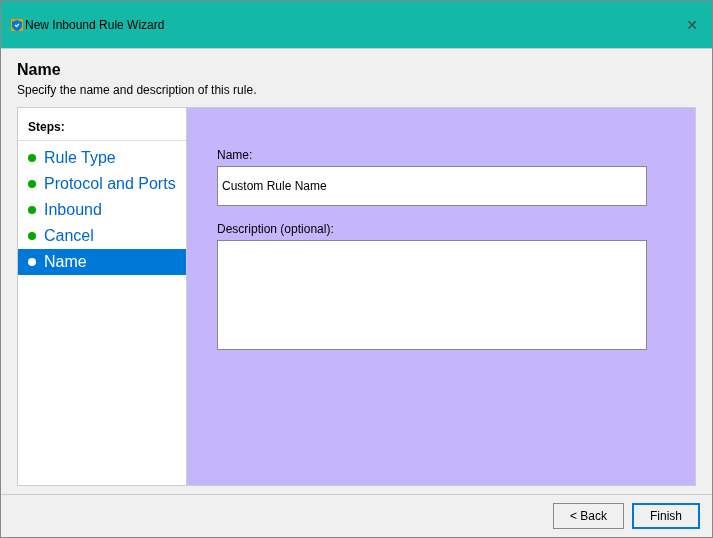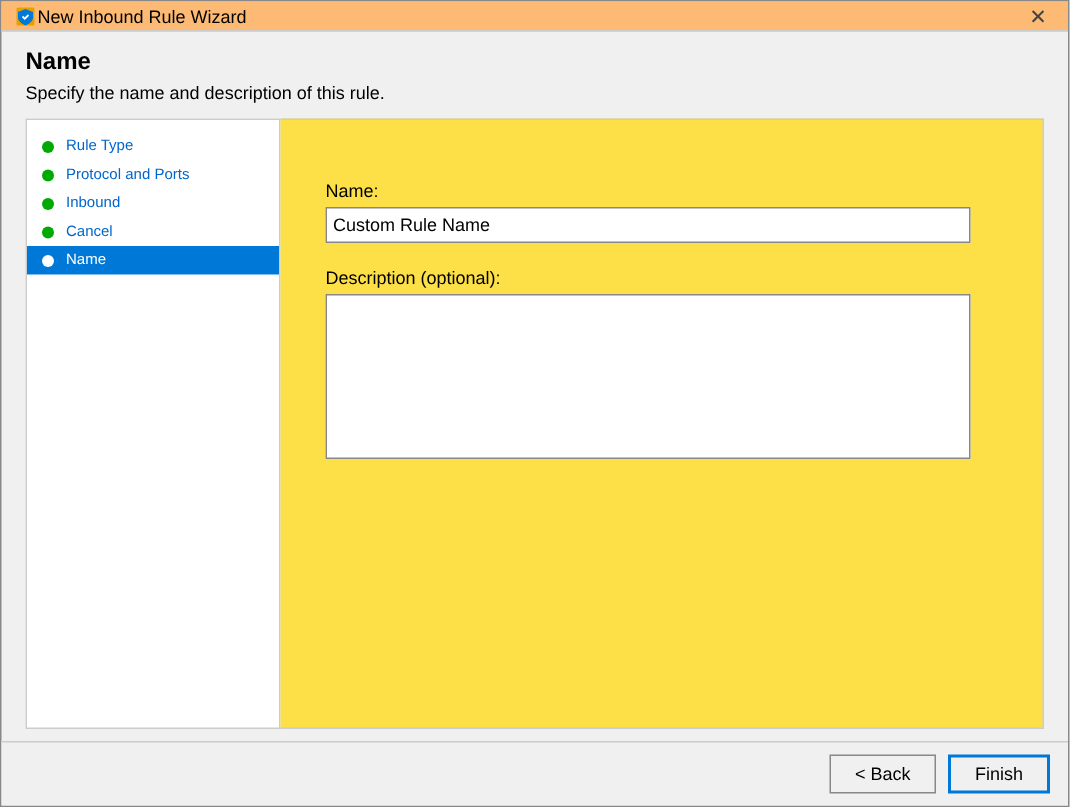--- a/index.html
+++ b/index.html
@@ -17,22 +17,22 @@
     .window {
       width: 713px;
       height: 538px;
       background: #f0f0f0;
       border: 1px solid #888;
       display: flex;
       flex-direction: column;
       box-shadow: 2px 2px 8px rgba(0,0,0,0.3);
     }
     .title-bar {
-      background: #fdba74;
-      height: 20px;
+      background: #14b8a6;
+      height: 48px;
       display: flex;
       align-items: center;
       padding: 0 8px;
       border-bottom: 1px solid #ccc;
       flex-shrink: 0;
     }
     .title-bar-text {
       flex: 1;
       font-size: 12px;
       color: #000;
@@ -86,58 +86,58 @@
       color: #000;
       border-bottom: 1px solid #e0e0e0;
       margin-bottom: 4px;
     }
     .sidebar-item {
       display: flex;
       align-items: center;
       padding: 4px 10px;
       cursor: pointer;
       color: #0066cc;
-      font-size: 10px;
+      font-size: 16px;
     }
     .sidebar-item.active {
       background: #0078d7;
       color: #fff;
     }
     .sidebar-item.active .dot {
       background: #fff;
     }
     .dot {
       width: 8px;
       height: 8px;
       border-radius: 50%;
       background: #00aa00;
       margin-right: 8px;
       flex-shrink: 0;
     }
     .right-panel {
       flex: 1;
-      background: #fde047;
+      background: #c4b5fd;
       border: 1px solid #ccc;
       border-left: none;
       padding: 40px 30px 8px 30px;
       display: flex;
       flex-direction: column;
     }
     .field-group {
       margin-bottom: 16px;
     }
     .field-label {
       font-size: 12px;
       color: #000;
       margin-bottom: 4px;
       display: block;
     }
     .field-input {
       width: 430px;
-      height: 24px;
+      height: 40px;
       border: 1px solid #888;
       background: #fff;
       padding: 2px 4px;
       font-size: 12px;
       font-family: inherit;
       outline: none;
     }
     .field-textarea {
       width: 430px;
       height: 110px;
@@ -198,20 +198,21 @@
     <button class="title-bar-close">✕</button>
   </div>
 
   <div class="content-area">
     <div class="page-title">Name</div>
     <div class="page-description">Specify the name and description of this rule.</div>
 
     <div class="main-panel">
 
       <div class="sidebar">
+        <div class="sidebar-title">Steps:</div>
         <div class="sidebar-item">
           <span class="dot"></span>
           <span>Rule Type</span>
         </div>
         <div class="sidebar-item">
           <span class="dot"></span>
           <span>Protocol and Ports</span>
         </div>
         <div class="sidebar-item">
           <span class="dot"></span>

